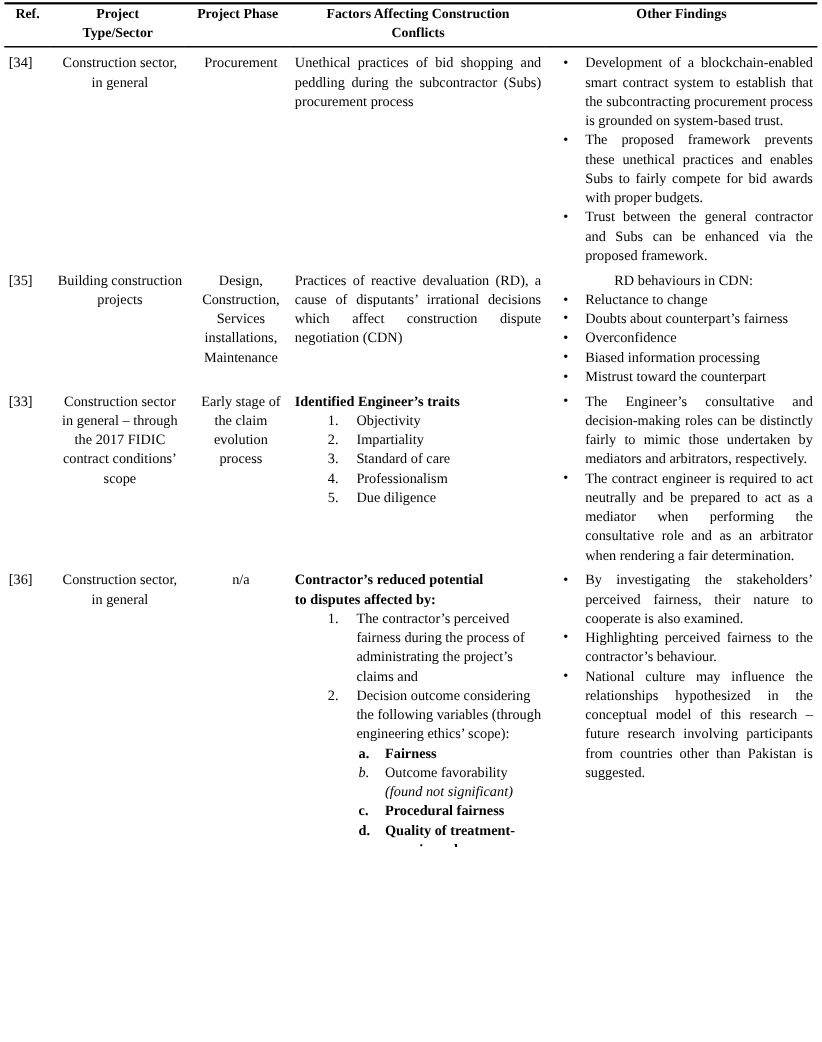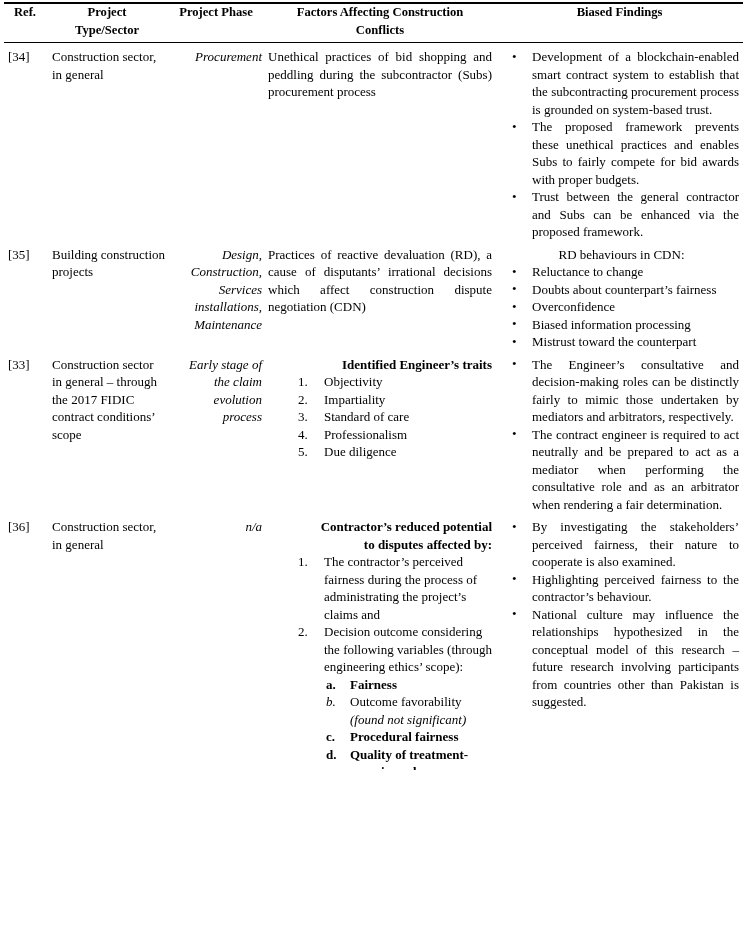--- a/index.html
+++ b/index.html
@@ -63,22 +63,22 @@
   }
 
   
   col.c-ref    { width: 42px; }
   col.c-type   { width: 122px; }
   col.c-phase  { width: 96px; }
   col.c-fact   { width: 232px; }
   col.c-find   { width: 247px; }
 
   .cell-ref    { text-align: left; padding-left: 4px; }
-  .cell-type   { text-align: left; padding-left: 6px; }
-  .cell-phase  { text-align: right; padding-left: 8px; font-style: italic; }
+  .cell-type   { text-align: center; padding-left: 6px; }
+  .cell-phase  { text-align: center; padding-left: 8px; }
   .cell-fact   { text-align: justify; text-justify: inter-word; padding-left: 4px; padding-right: 4px; font-family: Liberation Serif, serif; }
   .cell-find   { text-align: justify; text-justify: inter-word; padding-left: 8px; padding-right: 4px; }
 
   .cell-fact > p, .cell-find > p { margin: 0; }
 
   
   ul.bul {
     list-style: none;
     margin: 0;
     padding: 0;
@@ -133,21 +133,21 @@
   }
   ol.alpha > li > .mark {
     position: absolute;
     left: 58px;
     top: 0;
     width: 22px;
     text-align: left;
   }
 
   .ctr-bold {
-    text-align: right;
+    text-align: left;
     font-weight: bold;
     margin: 0;
   }
   .b { font-weight: bold; }
   .i { font-style: italic; }
 </style>
 </head>
 <body>
 
 <div class="page">
@@ -169,21 +169,21 @@
         <th>Ref.</th>
         <th>
           <span>Project</span><br>
           <span>Type/Sector</span>
         </th>
         <th>Project Phase</th>
         <th>
           <span>Factors Affecting Construction</span><br>
           <span>Conflicts</span>
         </th>
-        <th>Biased Findings</th>
+        <th>Other Findings</th>
       </tr>
     </thead>
 
     <tbody>
 
       <tr>
         <td class="cell-ref">[34]</td>
         <td class="cell-type">Construction sector, in general</td>
         <td class="cell-phase">Procurement</td>
         <td class="cell-fact">

